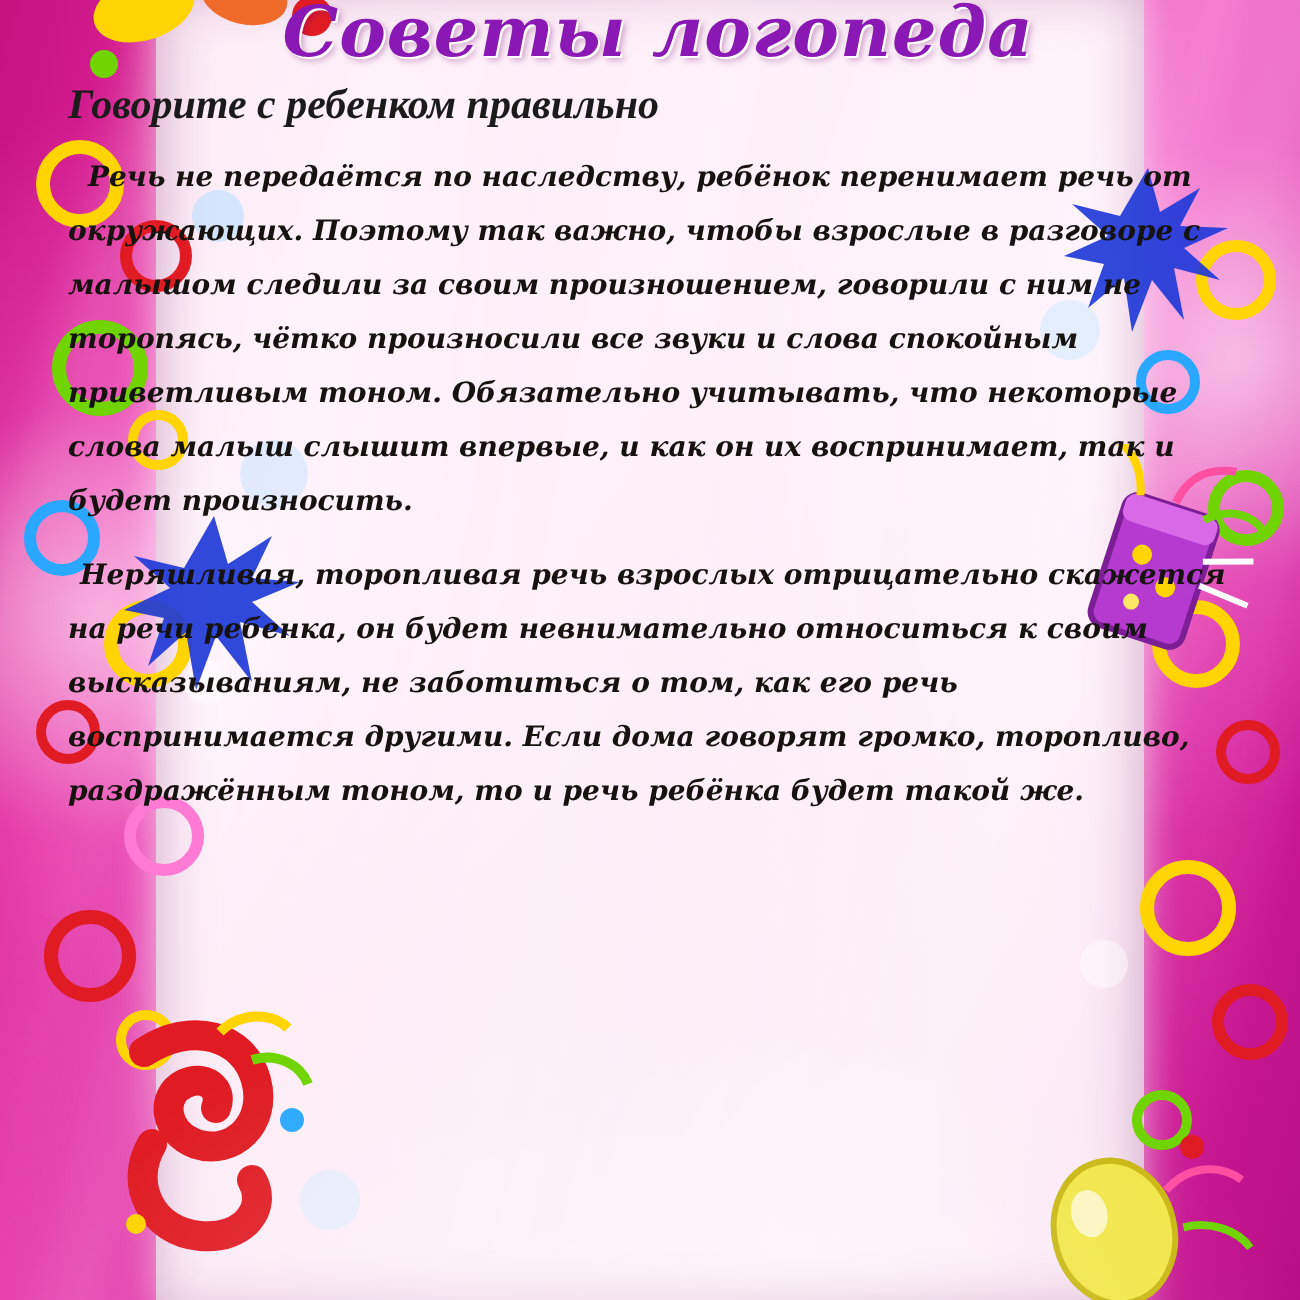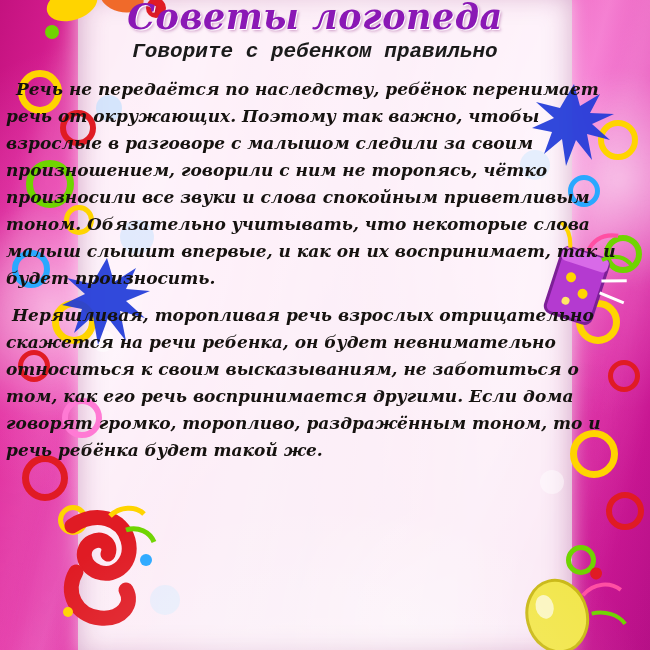--- a/index.html
+++ b/index.html
@@ -63,55 +63,54 @@
   #paper:before {
     content: "";
     position: absolute;
     left: 0; top: 0; right: 0; bottom: 0;
     background: linear-gradient(100deg, rgba(255,255,255,0.0) 0%, rgba(255,255,255,0.35) 45%, rgba(255,255,255,0.0) 100%);
     pointer-events: none;
   }
 
   #content {
     position: relative;
-    padding: 0 26px 0 6px;
+    padding: 0 26px 0 34px;
     z-index: 6;
   }
 
   #title {
     margin: 0;
     padding-top: 0;
     text-align: center;
     font-family: "DejaVu Serif", serif;
     font-style: italic;
     font-weight: bold;
     font-size: 35px;
     line-height: 34px;
     color: #8a18b5;
     text-shadow: 1px 1px 0 #ffffff, 2px 2px 3px rgba(120,0,110,0.35);
     letter-spacing: 0.5px;
   }
 
   #subtitle {
     margin: 6px 0 12px 0;
-    text-align: center;
-    font-family: Liberation Mono, monospace;
+    font-family: Liberation Serif, serif;
     font-style: italic;
     font-weight: bold;
     font-size: 21px;
     line-height: 24px;
     color: #1b1b1b;
   }
 
   .para {
     margin: 0 0 10px 0;
     font-family: "DejaVu Serif", serif;
     font-style: italic;
     font-weight: bold;
-    font-size: 17px;
+    font-size: 14px;
     line-height: 27px;
     color: #15120f;
     text-align: left;
     text-indent: 10px;
   }
   .para.p2 { text-indent: 6px; }
   .para.p3 { text-indent: 26px; }
 
   
   .deco { position: absolute; pointer-events: none; }

